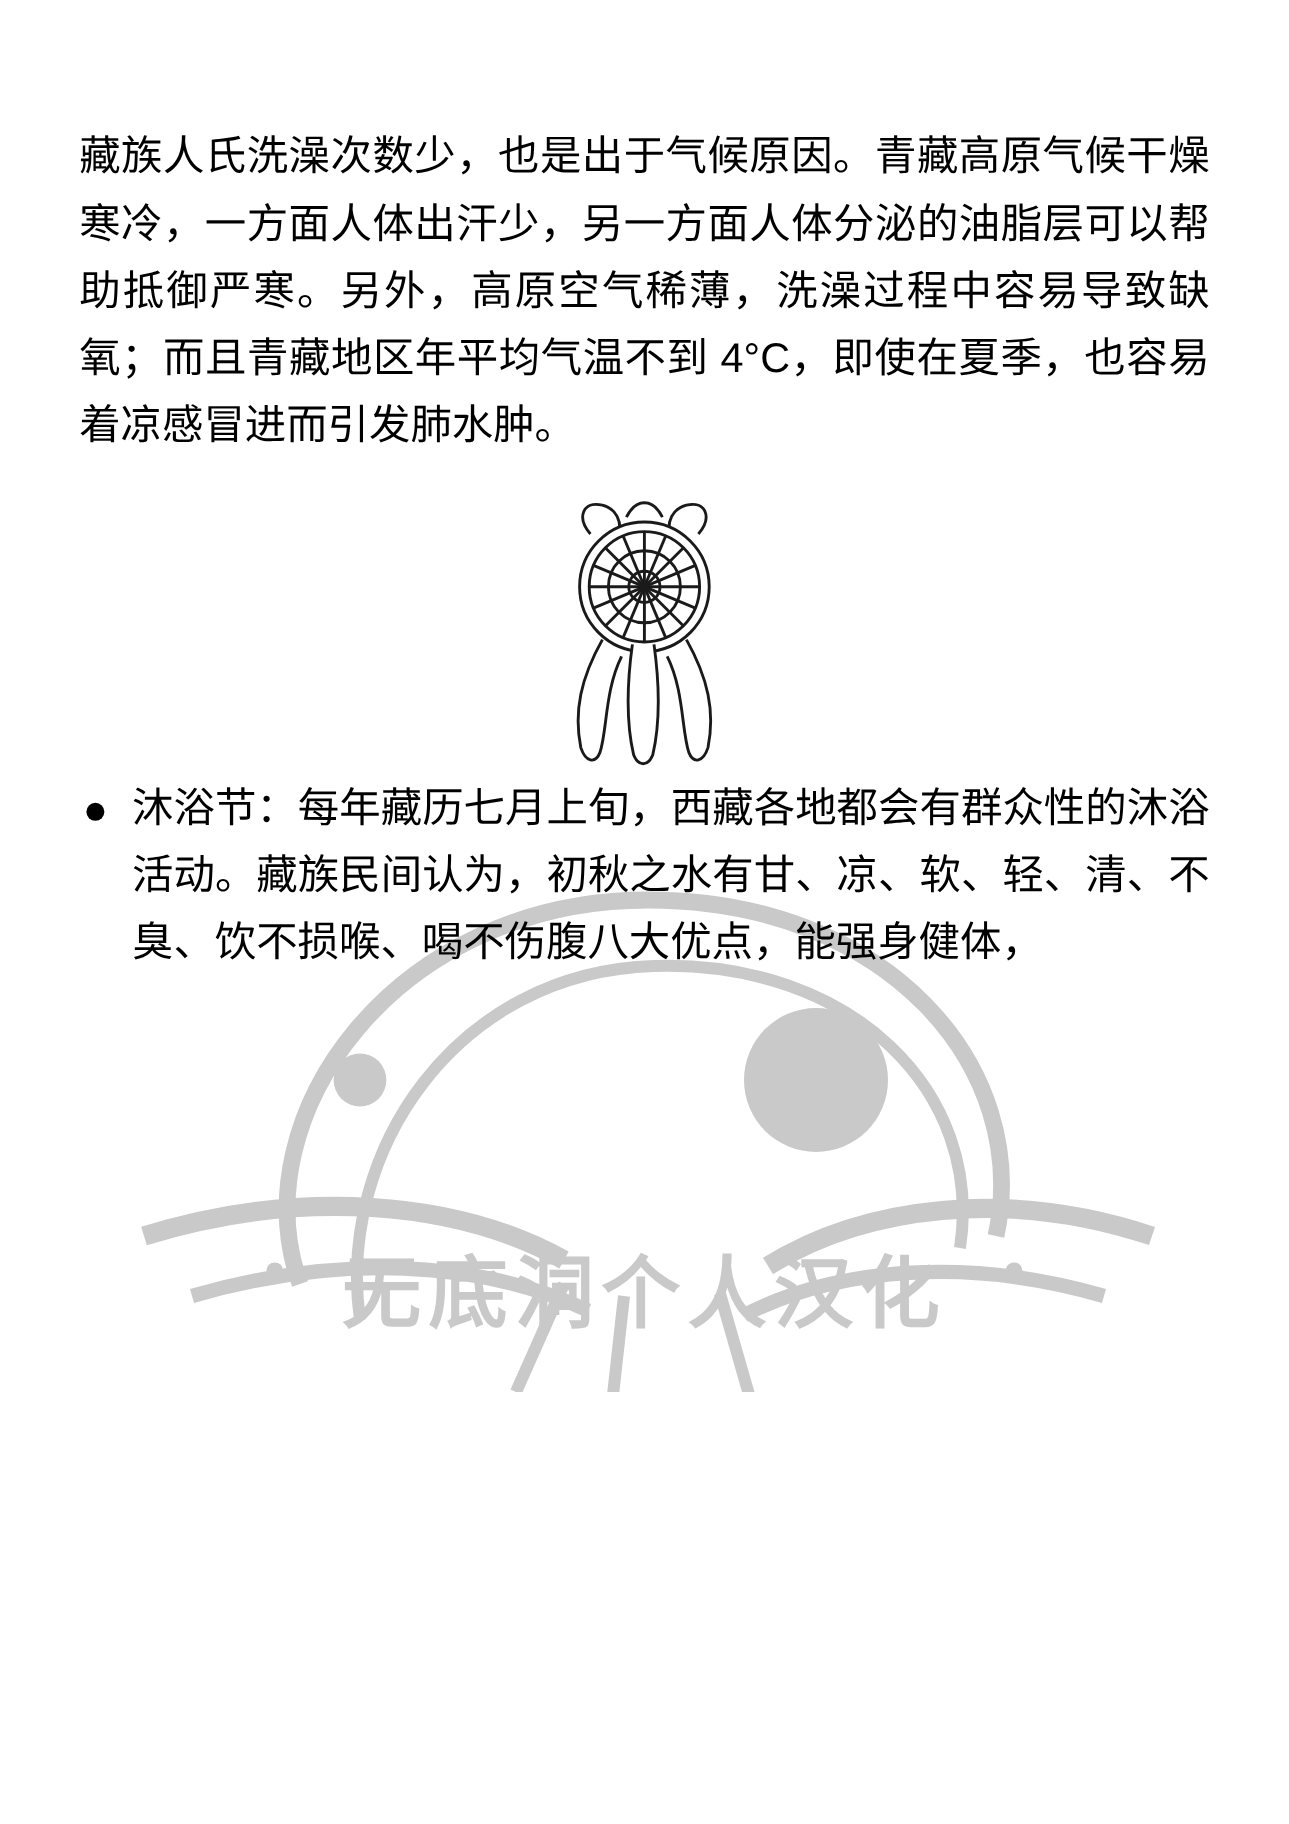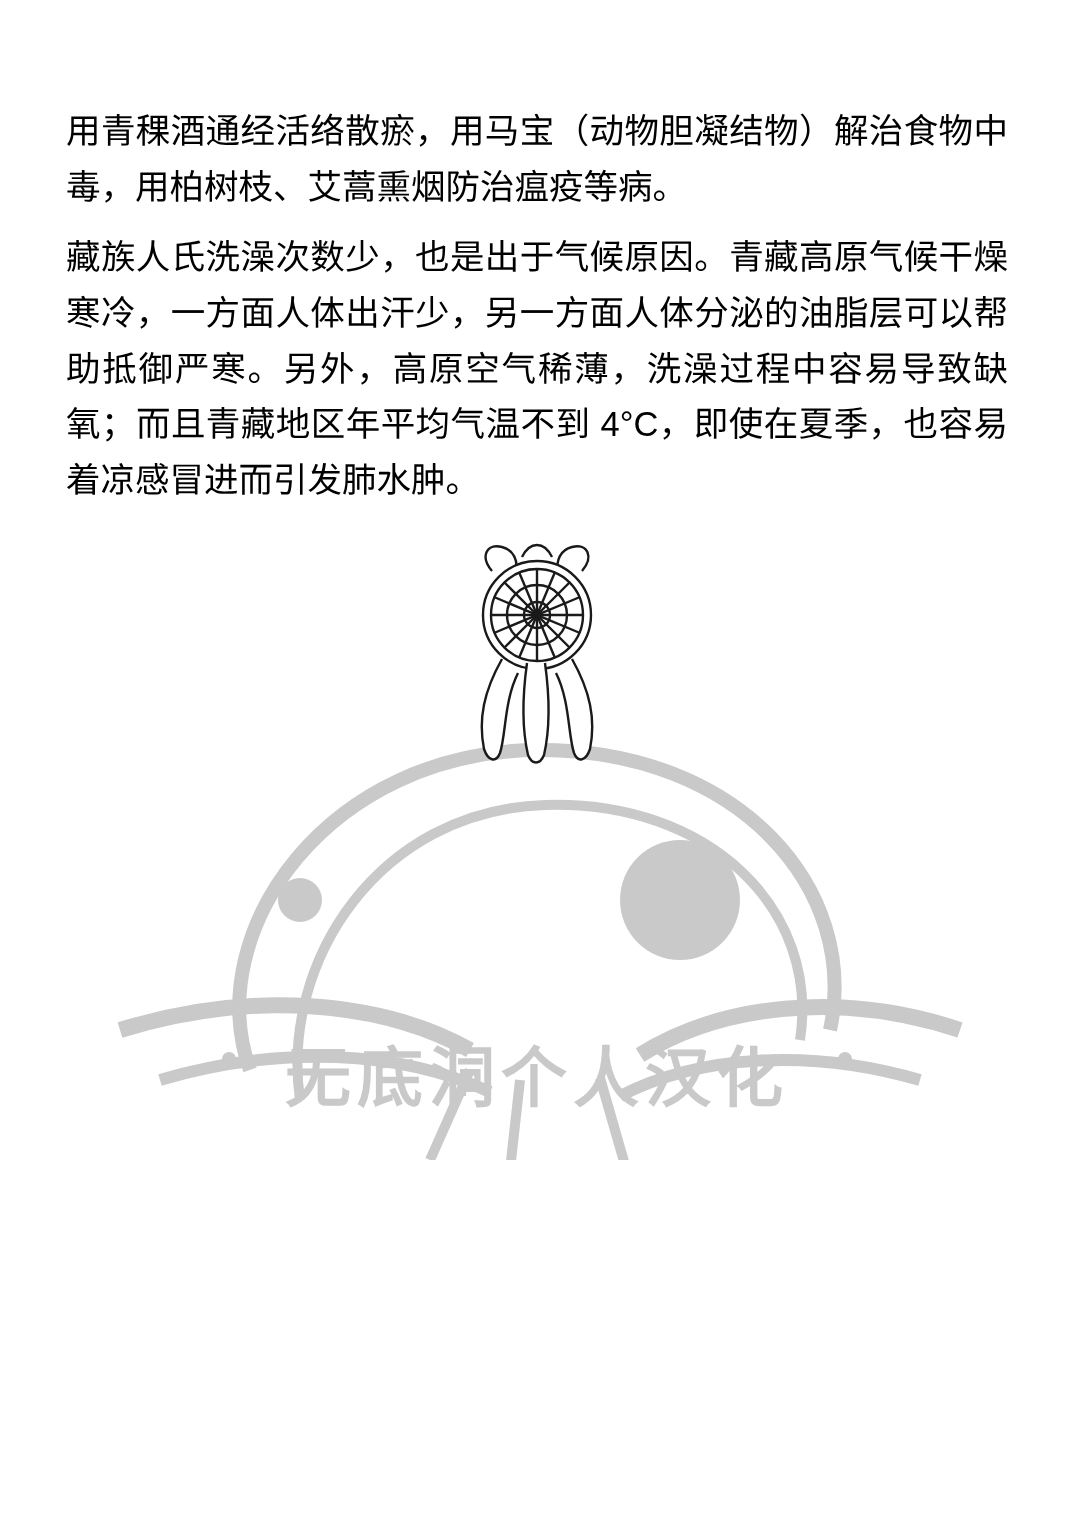--- a/index.html
+++ b/index.html
@@ -119,21 +119,20 @@
     <circle cx="680" cy="300" r="60" fill="#c9c9c9"></circle>
     <circle cx="300" cy="300" r="22" fill="#c9c9c9"></circle>
   </svg>
   <div class="wm-dot left"></div>
   <div class="wm-dot right"></div>
   <div class="wm-text">无底洞个人汉化</div>
 </div>
 
 <div id="page">
 
-  <p class="para">用青稞酒通经活络散瘀，用马宝（动物胆凝结物）解治食物中毒，用柏树枝、艾蒿熏烟防治瘟疫等病。</p>
   <p class="para">藏族人氏洗澡次数少，也是出于气候原因。青藏高原气候干燥寒冷，一方面人体出汗少，另一方面人体分泌的油脂层可以帮助抵御严寒。另外，高原空气稀薄，洗澡过程中容易导致缺氧；而且青藏地区年平均气温不到 4°C，即使在夏季，也容易着凉感冒进而引发肺水肿。</p>
 
   <div class="emblem-wrap">
     <svg width="230" height="250" viewBox="0 0 230 250" xmlns="http://www.w3.org/2000/svg">
       <g stroke="#1a1a1a" fill="#ffffff" stroke-width="2.4">
 
         <path d="M70 48 C 58 34, 64 20, 80 24 C 92 27, 96 38, 94 48"></path>
         <path d="M160 48 C 172 34, 166 20, 150 24 C 138 27, 134 38, 136 48"></path>
         <path d="M100 34 C 108 18, 122 18, 130 34"></path>
 
@@ -151,14 +150,20 @@
         <line x1="72" y1="74" x2="158" y2="110"></line>
         <line x1="72" y1="110" x2="158" y2="74"></line>
 
         <path d="M80 136 C 62 168, 56 196, 62 226 C 66 238, 74 240, 78 230 C 84 212, 82 178, 96 150"></path>
         <path d="M150 136 C 168 168, 174 196, 168 226 C 164 238, 156 240, 152 230 C 146 212, 148 178, 134 150"></path>
         <path d="M105 140 C 100 176, 100 206, 106 232 C 110 242, 118 242, 122 232 C 128 206, 128 176, 123 140"></path>
       </g>
     </svg>
   </div>
 
+  <ul class="bullets">
+    <li>
+      <span class="marker"></span>
+      <span>沐浴节：每年藏历七月上旬，西藏各地都会有群众性的沐浴活动。藏族民间认为，初秋之水有甘、凉、软、轻、清、不臭、饮不损喉、喝不伤腹八大优点，能强身健体，</span>
+    </li>
+  </ul>
 
 </div>
 
 </body></html>

